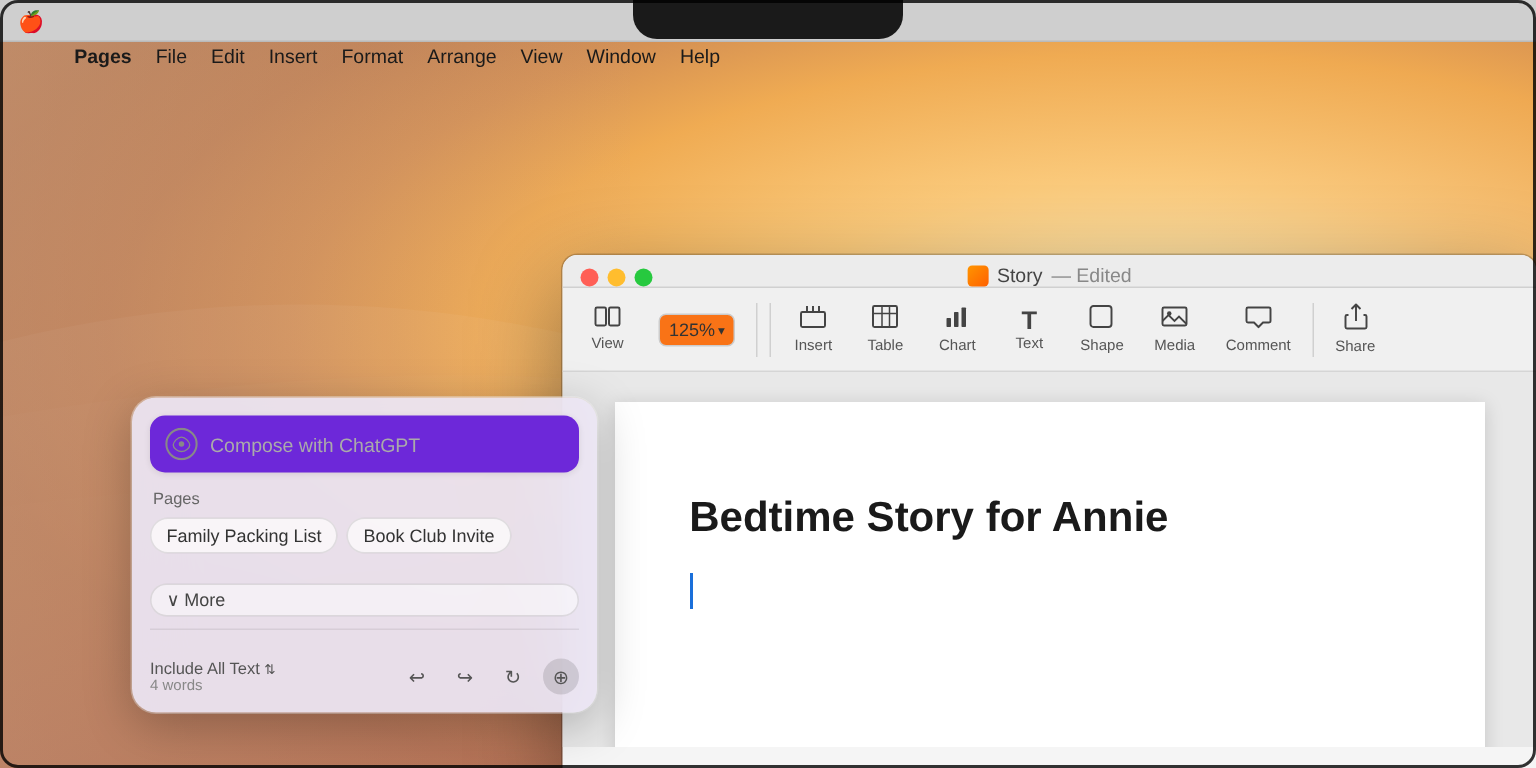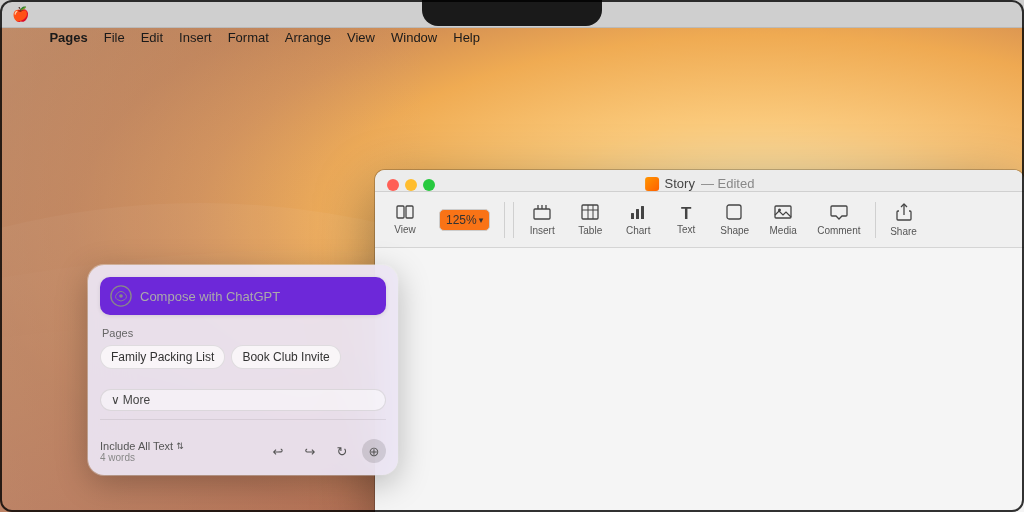--- a/index.html
+++ b/index.html
@@ -517,20 +517,28 @@
         <svg width="16" height="18" viewBox="0 0 16 18" fill="none">
           <path d="M8 1 L8 12" stroke="#444" stroke-width="1.3"></path>
           <path d="M5 4 L8 1 L11 4" stroke="#444" stroke-width="1.3" stroke-linejoin="round"></path>
           <path d="M3 8 L2 8 Q1 8 1 9 L1 16 Q1 17 2 17 L14 17 Q15 17 15 16 L15 9 Q15 8 14 8 L13 8" stroke="#444" stroke-width="1.3" fill="none"></path>
         </svg>
       </span>
       <span class="toolbar-label">Share</span>
     </div>
   </div>
 
+  <div class="pages-content">
+    <div class="pages-document">
+      <div class="document-title">Bedtime Story for Annie</div>
+      <div>
+        <span class="document-cursor"></span>
+      </div>
+    </div>
+  </div>
 </div>
 
 <div class="chatgpt-popup">
 
   <div class="chatgpt-input-area">
 
     <svg class="chatgpt-logo" viewBox="0 0 24 24" fill="none">
       <circle cx="12" cy="12" r="11" stroke="#888" stroke-width="1.5"></circle>
       <path d="M8 9 Q12 5 16 9 Q20 13 16 16 Q12 19 8 16 Q4 13 8 9 Z" stroke="#888" stroke-width="1" fill="none"></path>
       <circle cx="12" cy="12" r="2" fill="#888"></circle>

